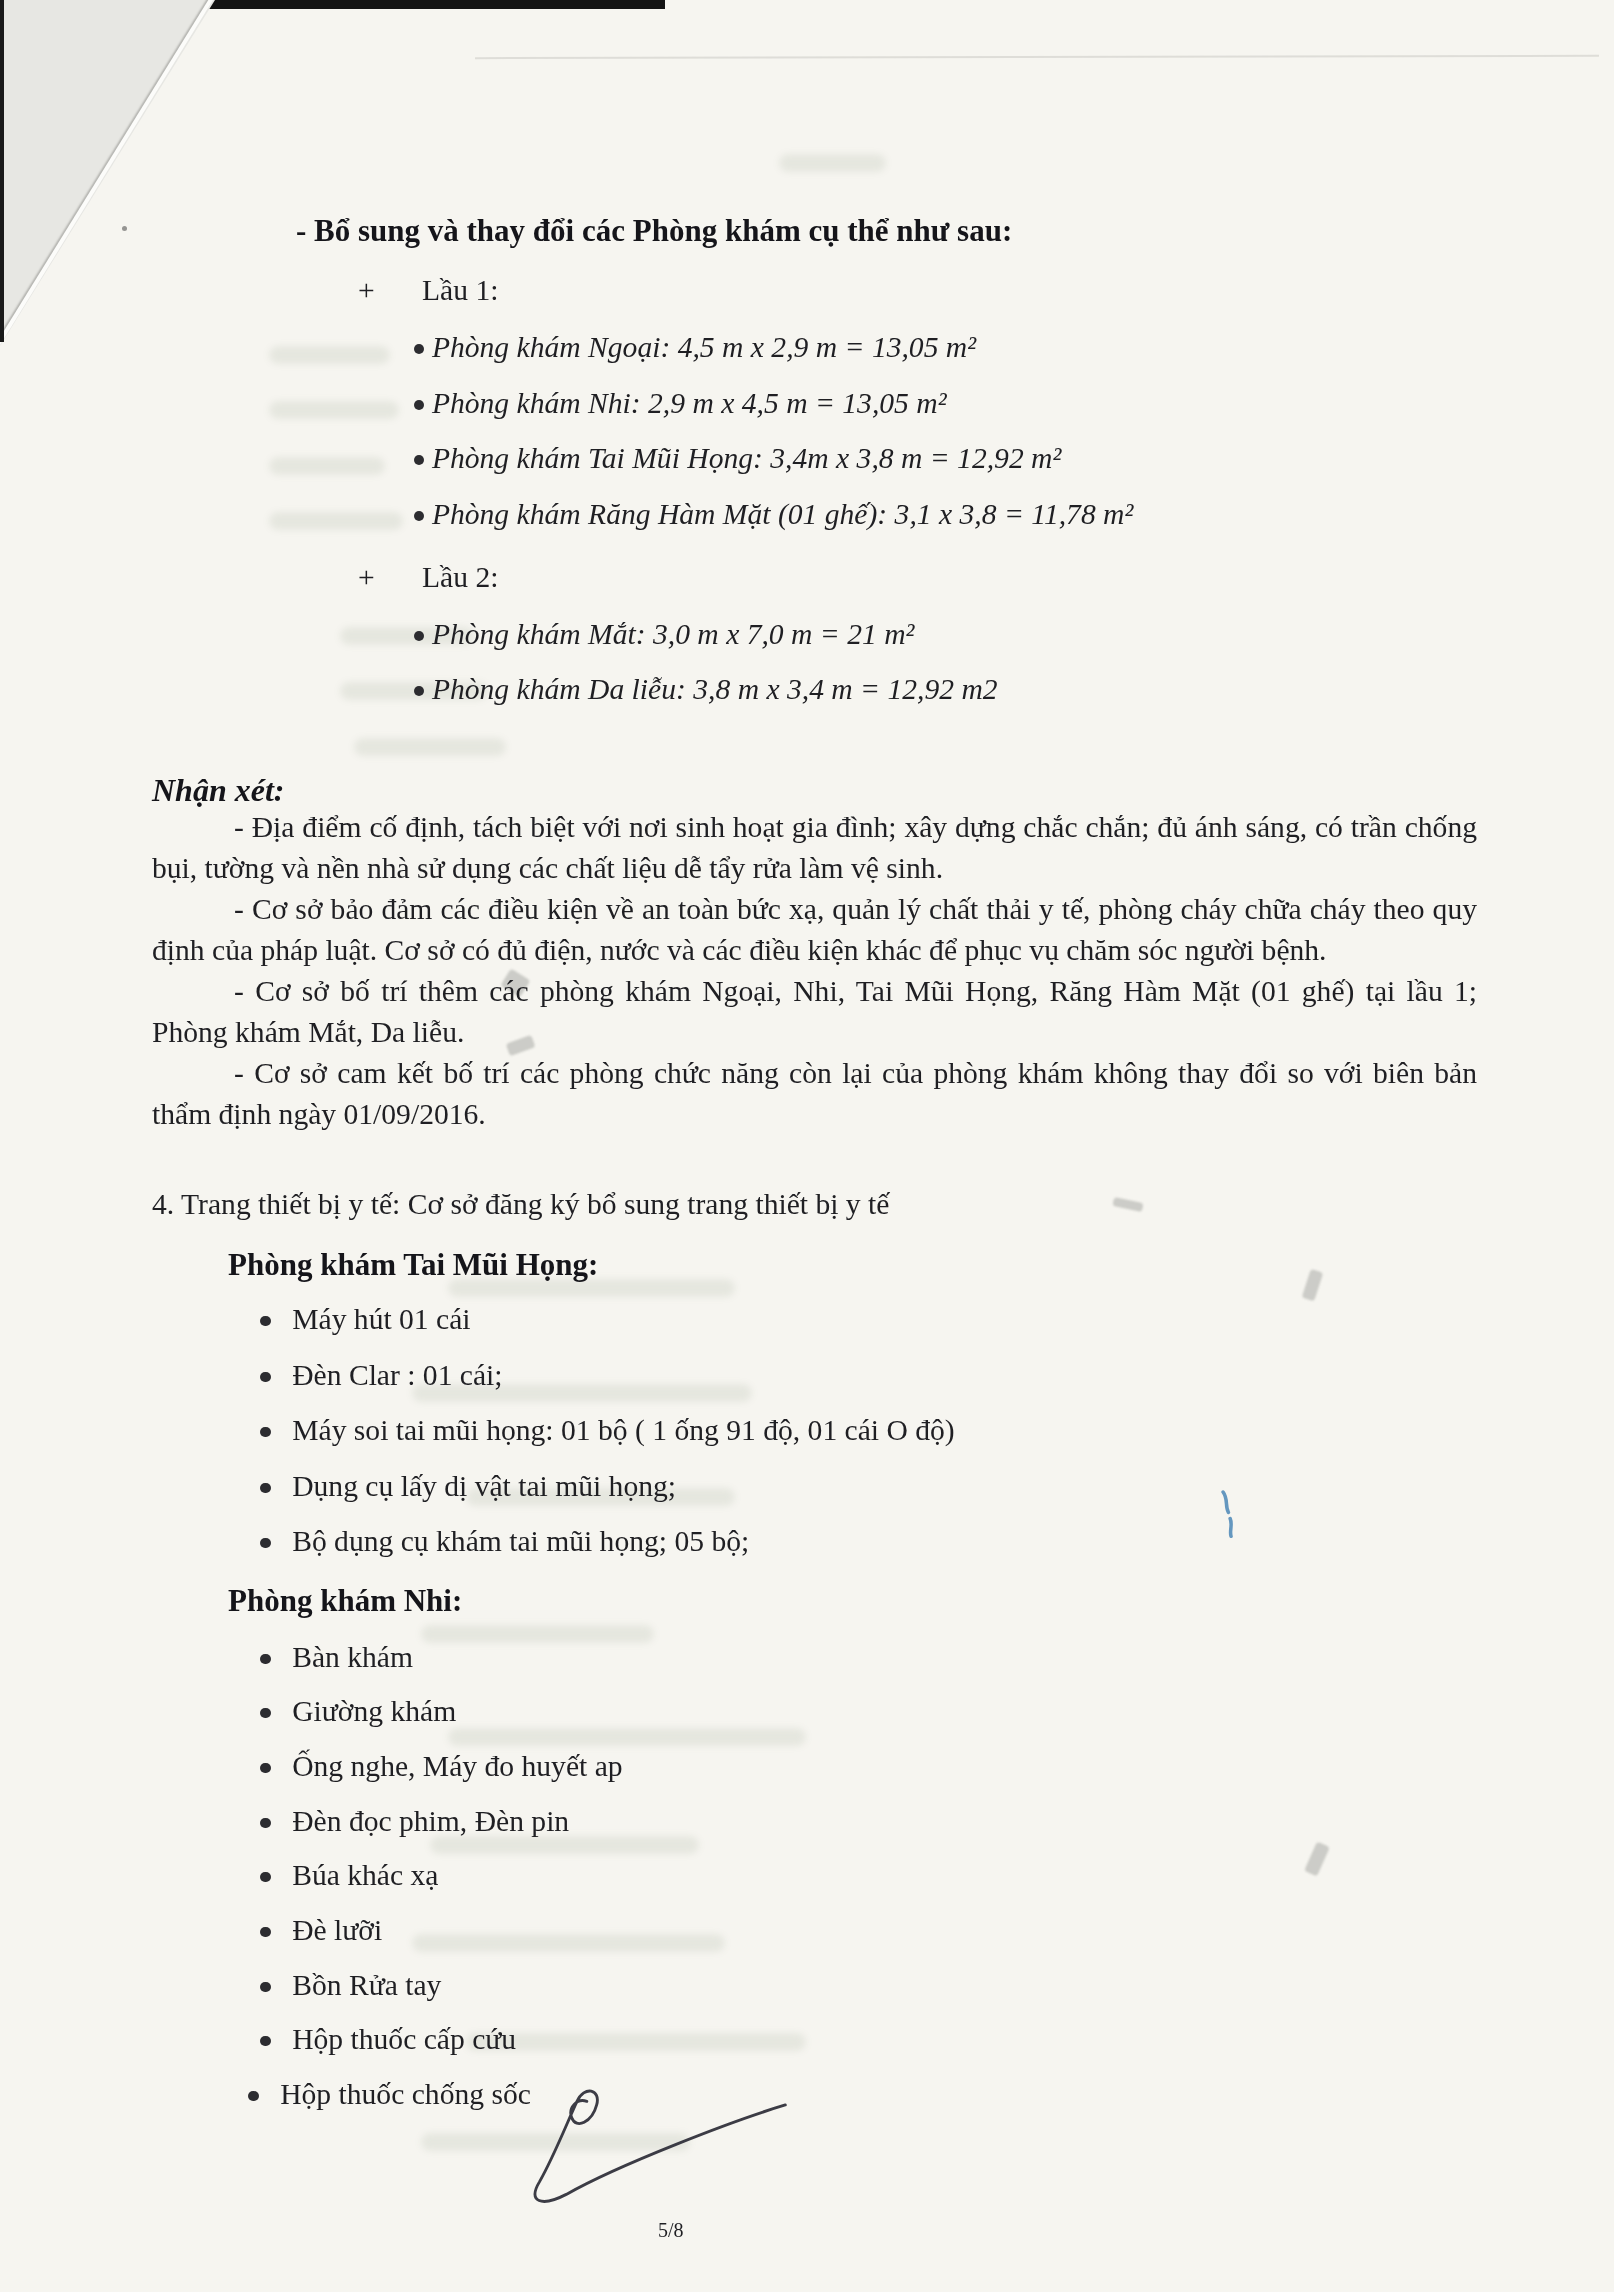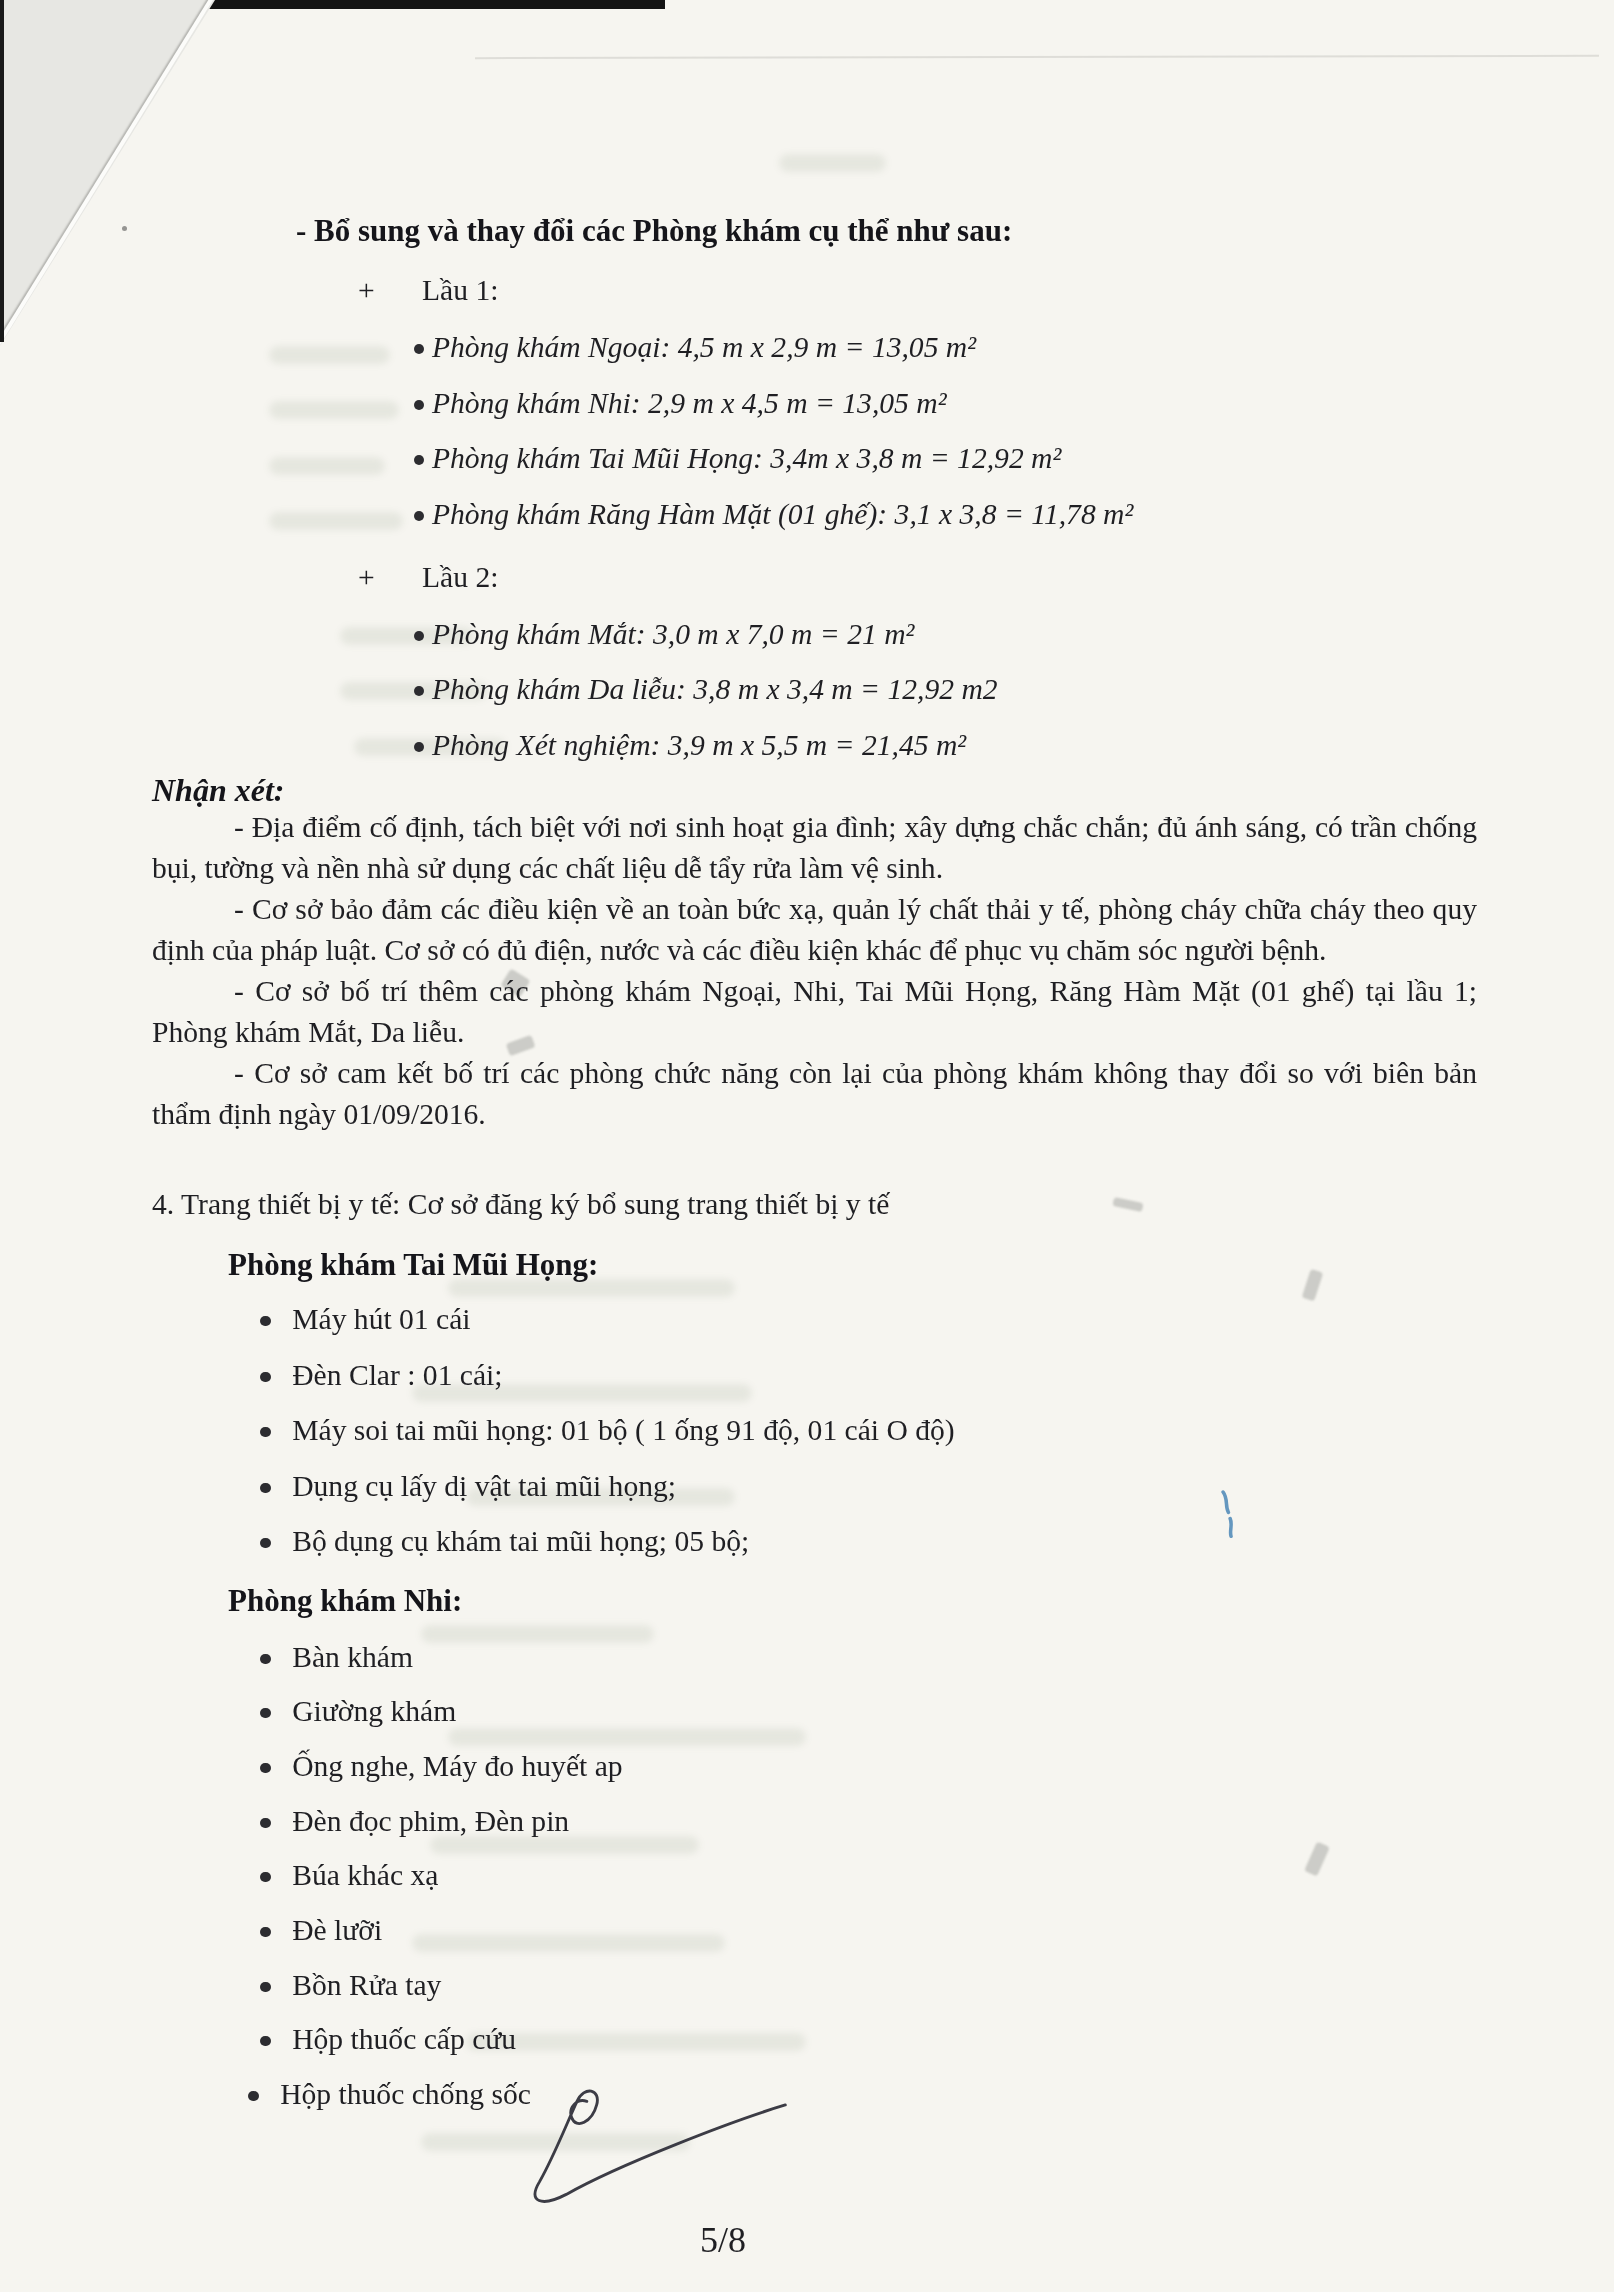--- a/index.html
+++ b/index.html
@@ -28,21 +28,21 @@
   .heading{font-weight:700;font-size:31px;color:#15151a;}
   .floor-line .plus{display:inline-block;width:64px;}
   .room-line{position:absolute;white-space:nowrap;font-style:italic;}
   .room-line .dot{display:inline-block;width:9.9px;height:9.9px;border-radius:50%;background:#2c2c30;margin-right:8px;vertical-align:2.7px;}
   .remarks-title{font-weight:700;font-style:italic;font-size:32px;color:#15151a;}
   .paras{position:absolute;left:152px;top:807px;width:1325px;line-height:41px;text-align:justify;}
   .paras p{margin:0;text-indent:82px;}
   .sec-title{font-weight:700;font-size:31px;color:#15151a;}
   .equip-line{position:absolute;white-space:nowrap;}
   .equip-line .dot{display:inline-block;width:10.7px;height:10.7px;border-radius:50%;background:#2c2c30;margin-right:21.5px;vertical-align:2.7px;}
-  .page-number{font-size:36px;margin-left:42px;}
+  .page-number{font-size:20px;}
   .signature-svg{position:absolute;left:466px;top:2071px;z-index:4;}
   .blue-mark{position:absolute;left:1216px;top:1488px;z-index:4;}
 </style>
 </head>
 <body>
 
 <div class="page">
 
   <div class="corner-fold"></div>
   <div class="corner-crease"></div>
@@ -94,23 +94,20 @@
   </div>
 
   <div class="abs floor-line" style="left:358px;top:561px">
     <span class="plus">+</span><span>Lầu 2:</span>
   </div>
   <div class="room-line" style="left:414px;top:618px">
     <span class="dot"></span><span>Phòng khám Mắt: 3,0 m x 7,0 m = 21 m²</span>
   </div>
   <div class="room-line" style="left:414px;top:673px">
     <span class="dot"></span><span>Phòng khám Da liễu: 3,8 m x 3,4 m = 12,92 m2</span>
-  </div>
-  <div class="room-line" style="left:414px;top:729px">
-    <span class="dot"></span><span>Phòng Xét nghiệm: 3,9 m x 5,5 m = 21,45 m²</span>
   </div>
 
   <div class="abs remarks-title" style="left:152px;top:772px">Nhận xét:</div>
   <div class="paras">
     <p>- Địa điểm cố định, tách biệt với nơi sinh hoạt gia đình; xây dựng chắc chắn; đủ ánh sáng, có trần chống bụi, tường và nền nhà sử dụng các chất liệu dễ tẩy rửa làm vệ sinh.</p>
     <p>- Cơ sở bảo đảm các điều kiện về an toàn bức xạ, quản lý chất thải y tế, phòng cháy chữa cháy theo quy định của pháp luật. Cơ sở có đủ điện, nước và các điều kiện khác để phục vụ chăm sóc người bệnh.</p>
     <p>- Cơ sở bố trí thêm các phòng khám Ngoại, Nhi, Tai Mũi Họng, Răng Hàm Mặt (01 ghế) tại lầu 1; Phòng khám Mắt, Da liễu.</p>
     <p>- Cơ sở cam kết bố trí các phòng chức năng còn lại của phòng khám không thay đổi so với biên bản thẩm định ngày 01/09/2016.</p>
   </div>
 

